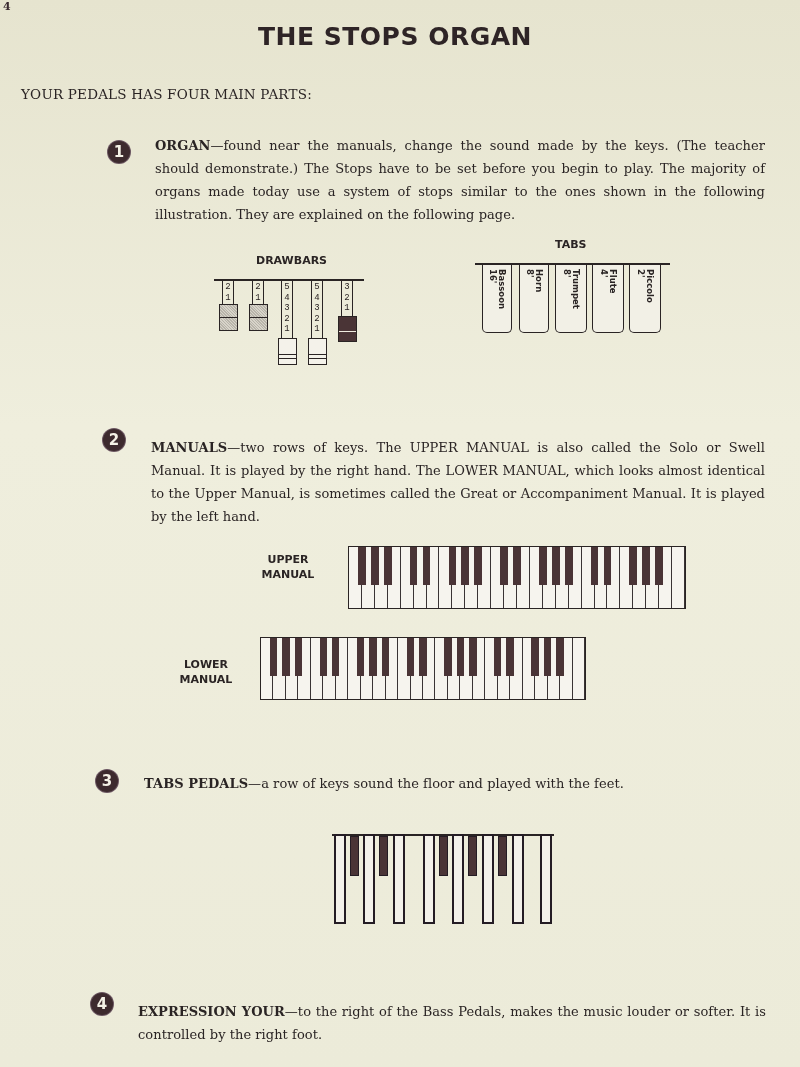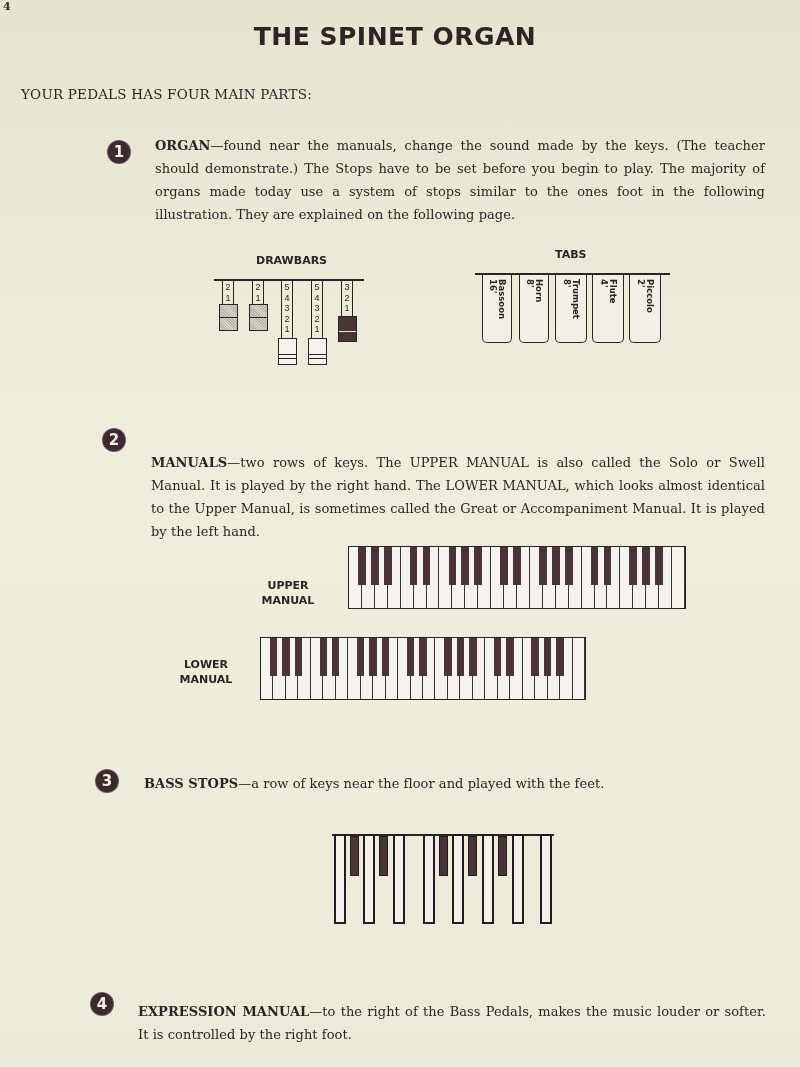--- a/index.html
+++ b/index.html
@@ -34,33 +34,33 @@
   .para b { font-weight: bold; }
   .label-sans { font-family: "DejaVu Sans", sans-serif; font-weight: bold; font-size: 11px; color: #2a2424; }
 
   
   .drawbars { position: absolute; left: 214px; top: 254px; width: 150px; height: 120px; }
   .drawbars .hdr { position: absolute; left: 42px; top: 0; }
   .drawbars .rail { position: absolute; left: 0; top: 25px; width: 150px; height: 2px; background: #2a2424; }
   .bar { position: absolute; top: 27px; }
   .bar .stem {
     position: absolute; left: 3px; width: 12px; border-left: 1px solid #2a2424; border-right: 1px solid #2a2424;
-    font-family: Liberation Sans, sans-serif; font-size: 9px; text-align: center; line-height: 10.5px;
+    font-family: Liberation Mono, monospace; font-size: 9px; text-align: center; line-height: 10.5px;
     padding-top: 1px; box-sizing: border-box;
   }
   .bar .knob {
     position: absolute; left: 0; width: 19px; border: 1px solid #2a2424; box-sizing: border-box;
   }
   .knob.hatched { background: repeating-linear-gradient(45deg, #b8b4aa 0 1px, #d8d4ca 1px 2px); }
   .knob.white { background: #f4f2ea; }
   .knob.dark { background: #4a3436; }
   .knob .line { position: absolute; left: 0; right: 0; height: 1px; background: #2a2424; }
 
   
-  .tabs { position: absolute; left: 475px; top: 248px; width: 195px; height: 100px; }
+  .tabs { position: absolute; left: 475px; top: 238px; width: 195px; height: 100px; }
   .tabs .hdr { position: absolute; left: 80px; top: 0; }
   .tabs .rail { position: absolute; left: 0; top: 25px; width: 195px; height: 2px; background: #2a2424; }
   .tab {
     position: absolute; top: 27px; width: 30px; height: 68px; border: 1px solid #2a2424; border-top: none;
     border-radius: 0 0 5px 5px; box-sizing: border-box; background: #f2f0e6;
   }
   .tab .txt {
     position: absolute; left: 50%; top: 4px; writing-mode: vertical-rl;
     transform: translateX(-50%);
     font-family: "DejaVu Sans", sans-serif; font-weight: bold; font-size: 8.5px; line-height: 9px;
@@ -77,26 +77,26 @@
 
   .pedals { position: absolute; left: 332px; top: 834px; width: 222px; height: 92px; }
   .pedal-rail { position: absolute; left: 0; top: 0; width: 222px; height: 2px; background: #2a2424; }
   .pedal-w { position: absolute; top: 0; width: 12px; height: 90px; border: 2px solid #241c24; box-sizing: border-box; background: #f3f1ea; }
   .pedal-b { position: absolute; top: 2px; width: 9px; height: 40px; background: #4a3436; border: 1px solid #241c24; box-sizing: border-box; }
 </style>
 </head>
 <body>
 
 <div class="page-num">4</div>
-<div class="title">THE SPINET ORGAN</div>
+<div class="title">THE STOPS ORGAN</div>
 <div class="intro">YOUR PEDALS HAS FOUR MAIN PARTS:</div>
 
 <div class="num-badge" style="left:108px; top:141px;">1</div>
 <div class="para" style="left:155px; top:134px; width:610px;">
-  <b>ORGAN</b><span>—found near the manuals, change the sound made by the keys. (The teacher should demonstrate.) The Stops have to be set before you begin to play. The majority of organs made today use a system of stops similar to the ones foot in the following illustration. They are explained on the following page.</span>
+  <b>ORGAN</b><span>—found near the manuals, change the sound made by the keys. (The teacher should demonstrate.) The Stops have to be set before you begin to play. The majority of organs made today use a system of stops similar to the ones shown in the following illustration. They are explained on the following page.</span>
 </div>
 
 <div class="drawbars">
   <div class="hdr label-sans">DRAWBARS</div>
   <div class="rail"></div>
   <div class="bar" style="left:5px;">
     <div class="stem" style="height:24px;">2
 1</div>
     <div class="knob hatched" style="top:23px; height:27px;">
         <div class="line" style="top:12px;"></div>
@@ -160,25 +160,25 @@
     <div class="txt"><span>Flute</span>
 <span>4'</span></div>
   </div>
   <div class="tab" style="left:154px; width:32px;">
     <div class="txt"><span>Piccolo</span>
 <span>2'</span></div>
   </div>
 </div>
 
 <div class="num-badge" style="left:103px; top:429px;">2</div>
-<div class="para" style="left:151px; top:451px; width:614px;">
+<div class="para" style="left:151px; top:436px; width:614px;">
   <b>MANUALS</b><span>—two rows of keys. The UPPER MANUAL is also called the Solo or Swell Manual. It is played by the right hand. The LOWER MANUAL, which looks almost identical to the Upper Manual, is sometimes called the Great or Accompaniment Manual. It is played by the left hand.</span>
 </div>
 
-<div class="kb-label label-sans" style="left:258px; top:578px; width:60px; white-space:pre;">UPPER
+<div class="kb-label label-sans" style="left:258px; top:552px; width:60px; white-space:pre;">UPPER
 MANUAL</div>
 <div class="keyboard" id="upper-kb" style="left:348px; top:546px; width:338px; height:63px;">
     <div class="wkey" style="left: 0px; width: 12.9231px;"></div>
     <div class="wkey" style="left: 12.9231px; width: 12.9231px;"></div>
     <div class="wkey" style="left: 25.8462px; width: 12.9231px;"></div>
     <div class="wkey" style="left: 38.7692px; width: 12.9231px;"></div>
     <div class="wkey" style="left: 51.6923px; width: 12.9231px;"></div>
     <div class="wkey" style="left: 64.6154px; width: 12.9231px;"></div>
     <div class="wkey" style="left: 77.5385px; width: 12.9231px;"></div>
     <div class="wkey" style="left: 90.4615px; width: 12.9231px;"></div>
@@ -264,21 +264,21 @@
     <div class="bkey" style="left: 208.108px; width: 7.47692px; height: 62%;"></div>
     <div class="bkey" style="left: 233.031px; width: 7.47692px; height: 62%;"></div>
     <div class="bkey" style="left: 245.492px; width: 7.47692px; height: 62%;"></div>
     <div class="bkey" style="left: 270.415px; width: 7.47692px; height: 62%;"></div>
     <div class="bkey" style="left: 282.877px; width: 7.47692px; height: 62%;"></div>
     <div class="bkey" style="left: 295.338px; width: 7.47692px; height: 62%;"></div>
   </div>
 
 <div class="num-badge" style="left:96px; top:770px;">3</div>
 <div class="para" style="left:144px; top:772px; width:620px;">
-  <b>BASS STOPS</b><span>—a row of keys near the floor and played with the feet.</span>
+  <b>TABS PEDALS</b><span>—a row of keys sound the floor and played with the feet.</span>
 </div>
 
 <div class="pedals" id="pedals">
   <div class="pedal-rail"></div>
 <div class="pedal-w" style="left: 2px;"></div>
     <div class="pedal-w" style="left: 31px;"></div>
     <div class="pedal-w" style="left: 61px;"></div>
     <div class="pedal-w" style="left: 91px;"></div>
     <div class="pedal-w" style="left: 120px;"></div>
     <div class="pedal-w" style="left: 150px;"></div>
@@ -286,14 +286,14 @@
     <div class="pedal-w" style="left: 208px;"></div>
     <div class="pedal-b" style="left: 18px;"></div>
     <div class="pedal-b" style="left: 47px;"></div>
     <div class="pedal-b" style="left: 107px;"></div>
     <div class="pedal-b" style="left: 136px;"></div>
     <div class="pedal-b" style="left: 166px;"></div>
   </div>
 
 <div class="num-badge" style="left:91px; top:993px;">4</div>
 <div class="para" style="left:138px; top:1000px; width:628px;">
-  <b>EXPRESSION MANUAL</b><span>—to the right of the Bass Pedals, makes the music louder or softer. It is controlled by the right foot.</span>
+  <b>EXPRESSION YOUR</b><span>—to the right of the Bass Pedals, makes the music louder or softer. It is controlled by the right foot.</span>
 </div>
 
 </body></html>

